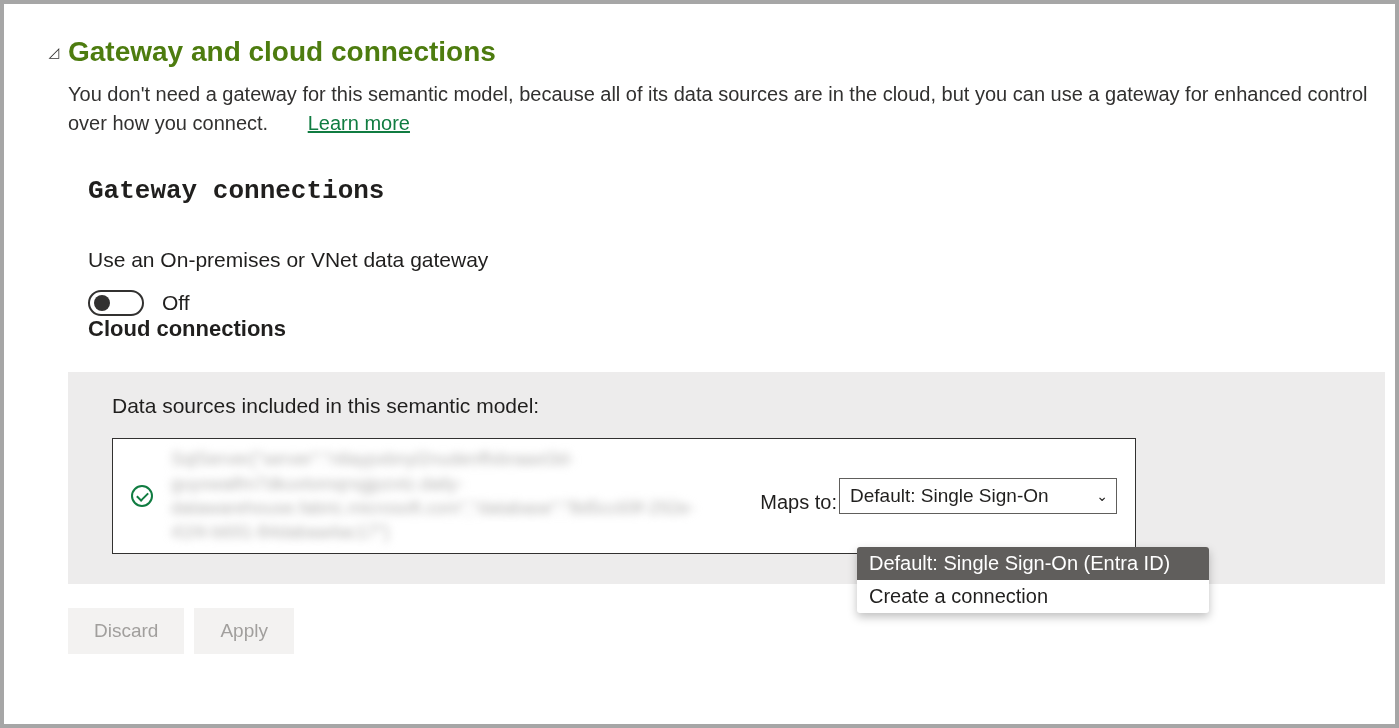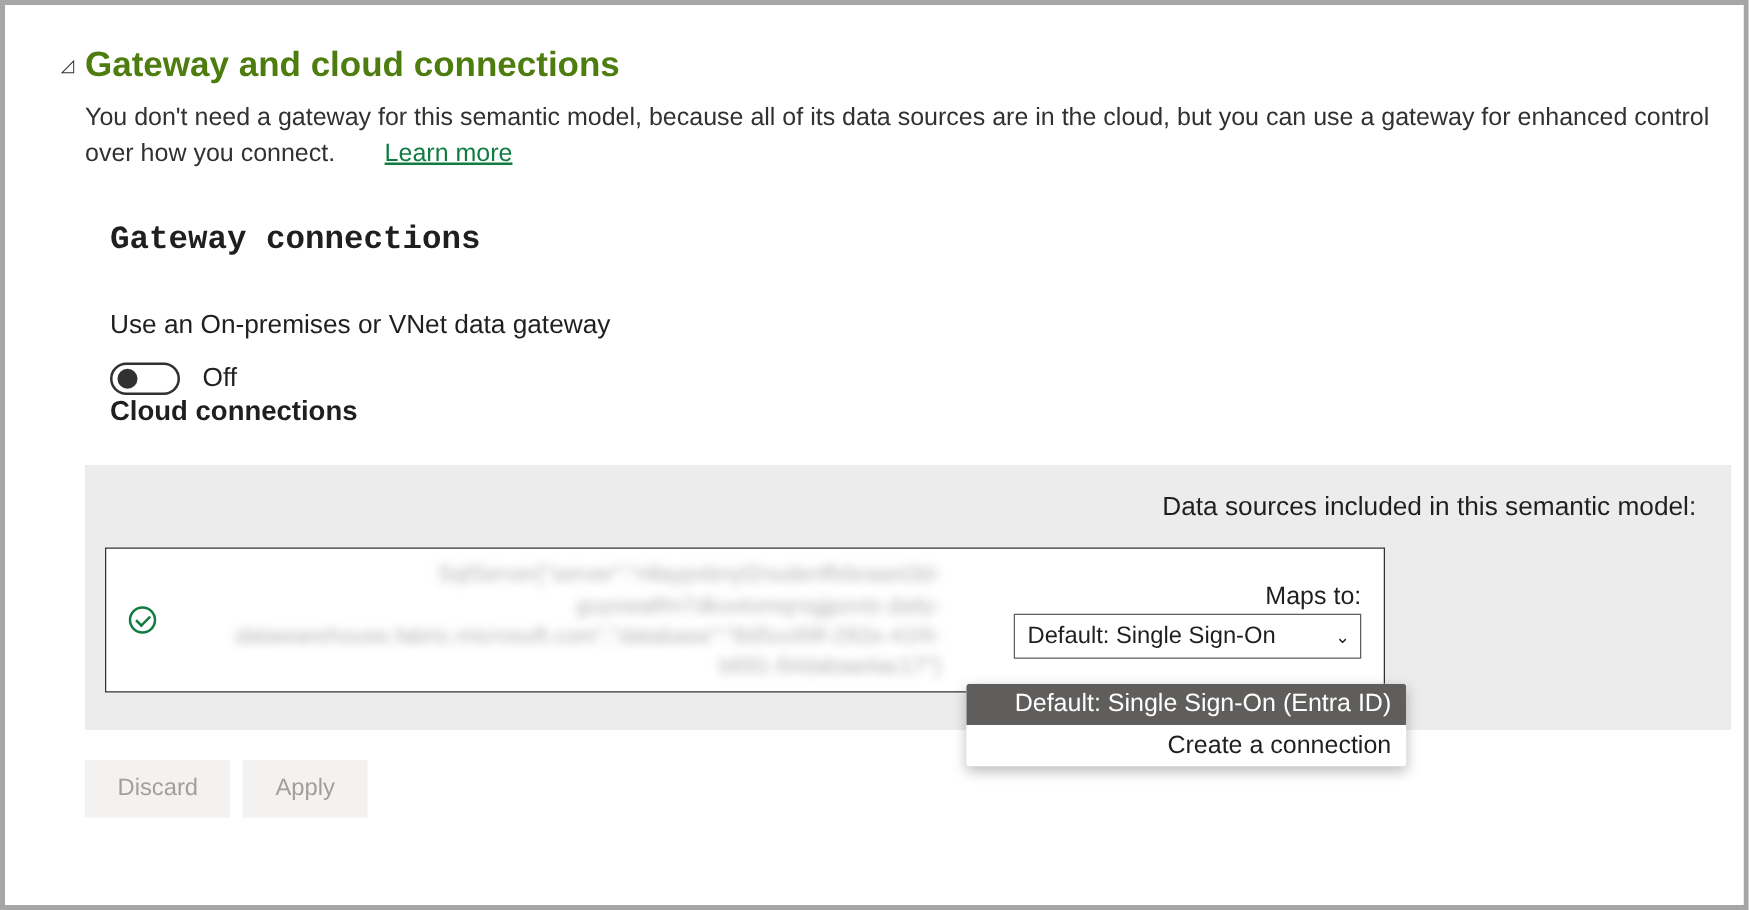--- a/index.html
+++ b/index.html
@@ -91,22 +91,21 @@
   }
   .cloud-title {
     font-size: 22px;
     font-weight: 700;
     color: #201f1e;
   }
   .gray-panel {
     background: #edecec;
     margin-left: 22px;
     margin-top: 30px;
-    padding: 22px 28px 30px 16px;
-    text-align: right;
+    padding: 22px 28px 30px 44px;
   }
   .panel-heading {
     font-size: 21px;
     color: #201f1e;
     margin-bottom: 20px;
   }
   .ds-box {
     background: #fff;
     border: 1px solid #323130;
     height: 116px;
@@ -140,21 +139,21 @@
     flex: 1;
     color: #b5b4b3;
     font-size: 18px;
     filter: blur(4px);
     line-height: 1.35;
     user-select: none;
     padding-right: 40px;
   }
   .maps-col {
     display: flex;
-    flex-direction: column;
+    flex-direction: row;
     align-items: flex-end;
     gap: 2px;
     margin-left: auto;
   }
   .maps-label {
     font-size: 20px;
     color: #201f1e;
   }
   .select-box {
     border: 1px solid #605e5c;
@@ -169,21 +168,21 @@
     font-size: 19px;
     white-space: nowrap;
     overflow: hidden;
   }
   .chevron {
     font-size: 14px;
   }
   .dropdown {
     position: absolute;
     top: 108px;
-    left: 688px;
+    left: 744px;
     width: 352px;
     background: #fff;
     box-shadow: 0 4px 10px rgba(0,0,0,0.25);
     border-radius: 3px;
     overflow: hidden;
     z-index: 10;
   }
   .dropdown-item {
     padding: 5px 12px;
     font-size: 20px;

